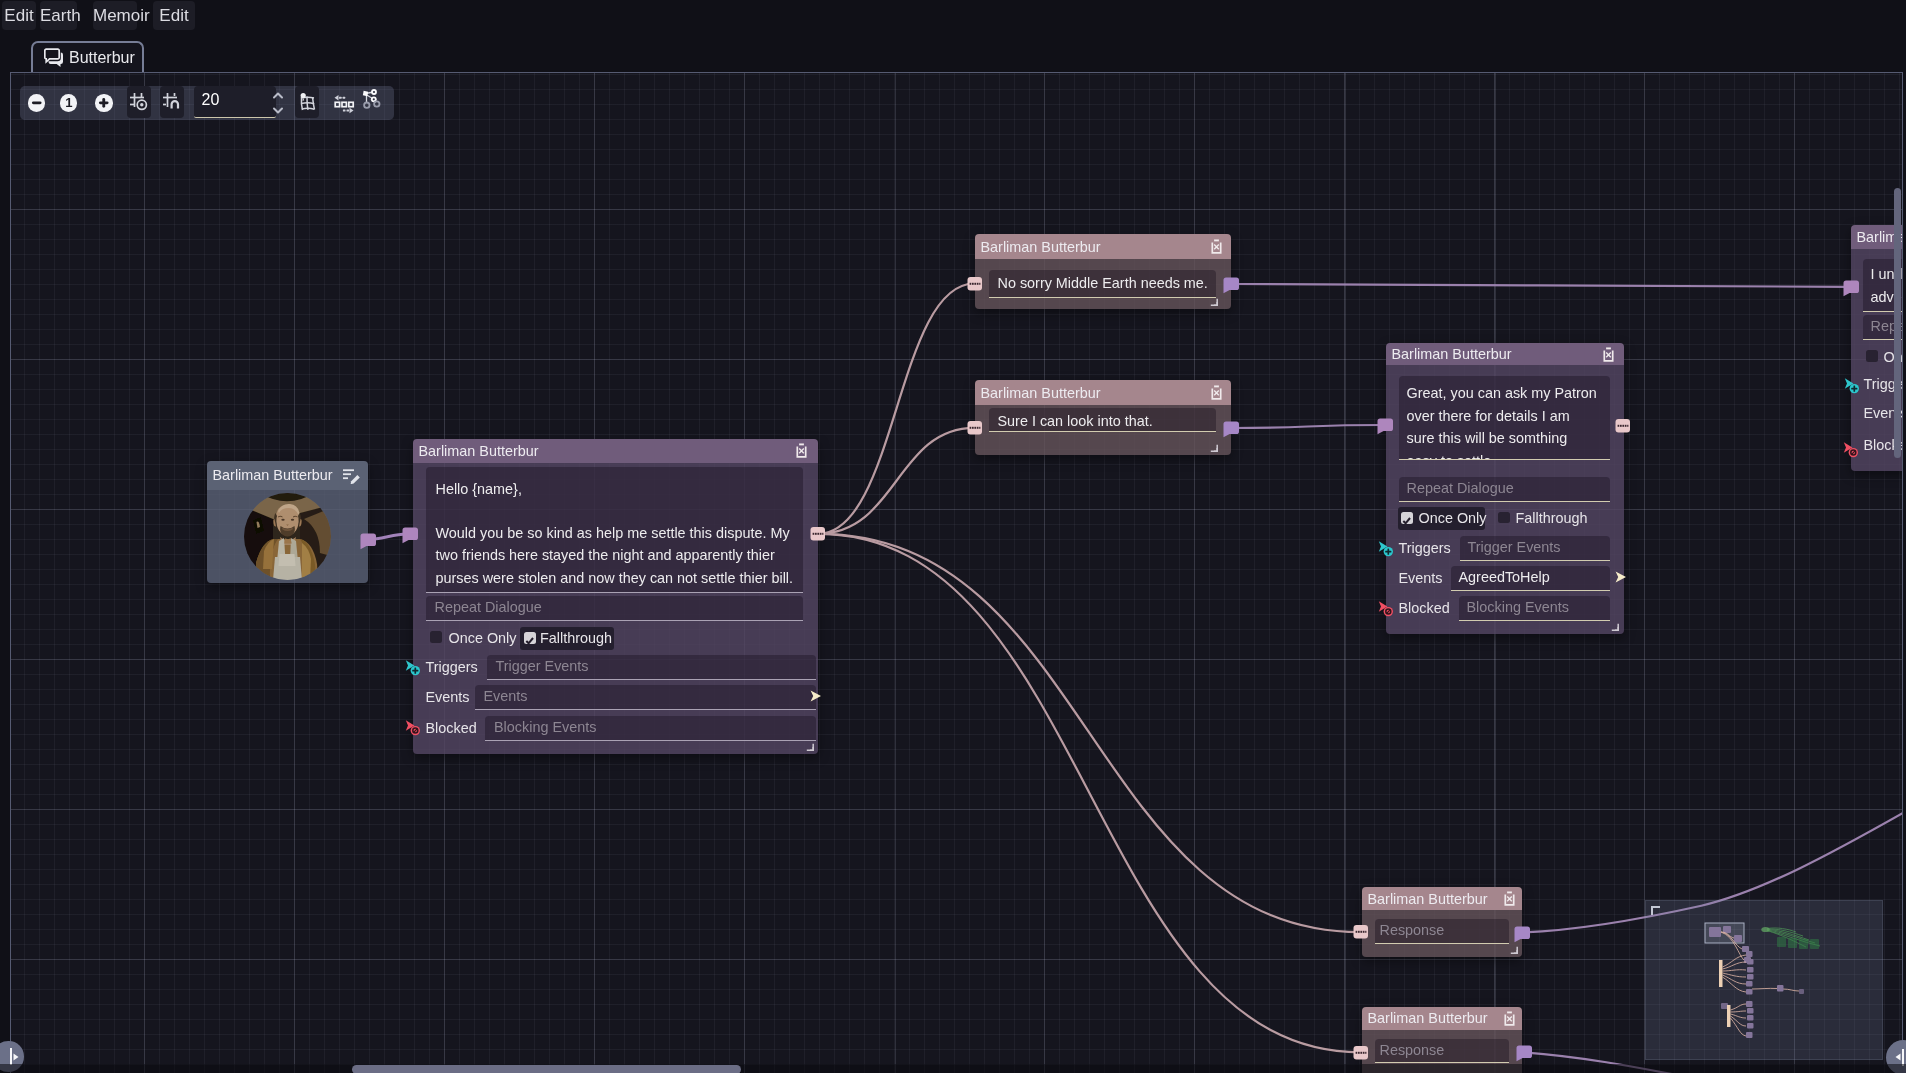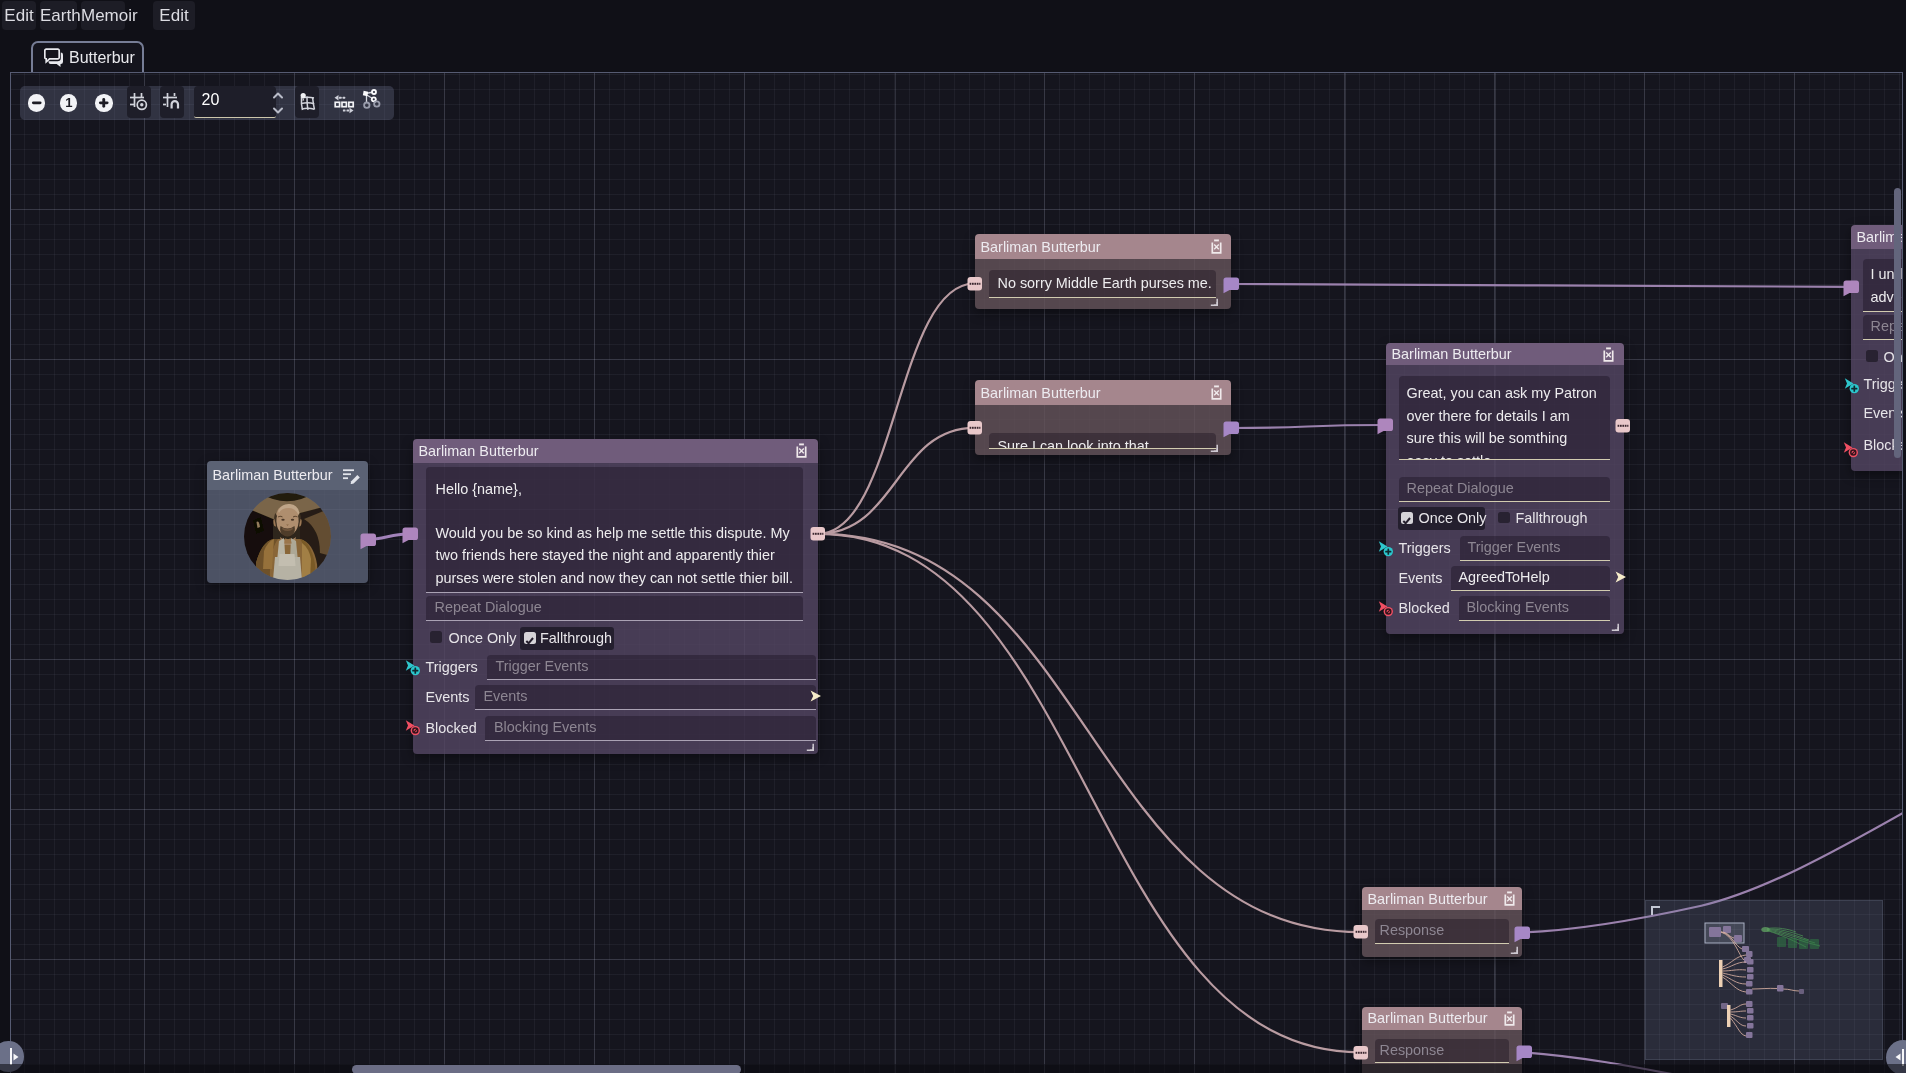--- a/index.html
+++ b/index.html
@@ -46,21 +46,21 @@
 
 #hthumb{position:absolute;left:352px;top:1065px;width:389px;height:9px;border-radius:4.5px;background:#6b6d85}
 #vthumb{position:absolute;left:1894px;top:188px;width:7px;height:270px;border-radius:3.5px;background:#63657c}
 #hstrip{position:absolute;left:0;top:1064px;width:1906px;height:9px;background:rgba(10,10,14,0.55)}
 </style>
 </head>
 <body>
 
 <div class="menubtn" style="left:2px;width:34px">Edit</div>
 <div class="menubtn" style="left:40px;width:37px">Earth</div>
-<div class="menubtn" style="left:81px;width:44px">Memoir</div>
+<div class="menubtn" style="left:93px;width:44px">Memoir</div>
 <div class="menubtn" style="left:153px;width:42px">Edit</div>
 
 <div id="tab">
  <svg style="position:absolute;left:11px;top:5px" width="21" height="19" viewBox="0 0 21 19">
   <path d="M2.2 1.2 h11.6 a1.4 1.4 0 0 1 1.4 1.4 v6.8 a1.4 1.4 0 0 1 -1.4 1.4 h-8.2 l-3.4 3 v-3 a1.4 1.4 0 0 1 -1.4 -1.4 v-6.8 a1.4 1.4 0 0 1 1.4 -1.4 z" fill="none" stroke="#e8e9ee" stroke-width="1.7"></path>
   <path d="M16.8 4.6 a2.2 2.2 0 0 1 2.2 2.2 v7 a2.2 2.2 0 0 1 -2.2 2.2 h-0.3 v3 l-3.8 -3 h-6 a2.2 2.2 0 0 1 -2.2 -2.2 v-0.6 h9.1 a3.2 3.2 0 0 0 3.2 -3.2 z" fill="#e8e9ee"></path>
  </svg>
 
  <div class="tlabel">Butterbur</div>
 </div>
@@ -174,34 +174,34 @@
           <path d="M8.2 5 V8.2 H5" fill="none" stroke="#cfcad2" stroke-width="1.5"></path>
         </svg>
  </div>
 
  <div class="node" style="left:975px;top:234.5px;width:256px;height:74.5px">
   <div class="ntitle t-rsp" style="height:25px">Barliman Butterbur</div>
   <div class="nbody b-rsp" style="top:25px"></div>
   <svg style="position:absolute;right:8px;top:5px" width="13" height="15" viewBox="0 0 13 15">
           <use href="#closei"></use>
         </svg>
-  <div class="fld cream" style="left:14px;top:35.5px;width:227.5px;height:28px;line-height:26px;padding-left:9px">No sorry Middle Earth purses me.</div>
+  <div class="fld cream" style="left:14px;top:35.5px;width:227.5px;height:28px;line-height:26px;padding-left:9px">No sorry Middle Earth needs me.</div>
   <svg class="resz" style="right:13px;bottom:3px" width="9" height="9" viewBox="0 0 9 9">
           <path d="M8.2 1.8 V8.2 H1.8" fill="none" stroke="#cfcad2" stroke-width="1.5"></path>
           <path d="M8.2 5 V8.2 H5" fill="none" stroke="#cfcad2" stroke-width="1.5"></path>
         </svg>
  </div>
 
  <div class="node" style="left:975px;top:380.5px;width:256px;height:74.5px">
   <div class="ntitle t-rsp" style="height:25px">Barliman Butterbur</div>
   <div class="nbody b-rsp" style="top:25px"></div>
   <svg style="position:absolute;right:8px;top:5px" width="13" height="15" viewBox="0 0 13 15">
           <use href="#closei"></use>
         </svg>
-  <div class="fld cream" style="left:14px;top:53px;width:227.5px;height:16px;line-height:26px;padding-left:9px">Sure I can look into that.</div>
+  <div class="fld cream" style="left:14px;top:28px;width:227.5px;height:24px;line-height:26px;padding-left:9px">Sure I can look into that.</div>
   <svg class="resz" style="right:13px;bottom:3px" width="9" height="9" viewBox="0 0 9 9">
           <path d="M8.2 1.8 V8.2 H1.8" fill="none" stroke="#cfcad2" stroke-width="1.5"></path>
           <path d="M8.2 5 V8.2 H5" fill="none" stroke="#cfcad2" stroke-width="1.5"></path>
         </svg>
  </div>
 
  <div class="node" style="left:1386px;top:343px;width:238.5px;height:291px">
   <div class="ntitle t-dlg" style="height:22.5px">Barliman Butterbur</div>
   <div class="nbody b-dlg" style="top:22.5px"></div>
   <svg style="position:absolute;right:9px;top:4px" width="13" height="15" viewBox="0 0 13 15">

